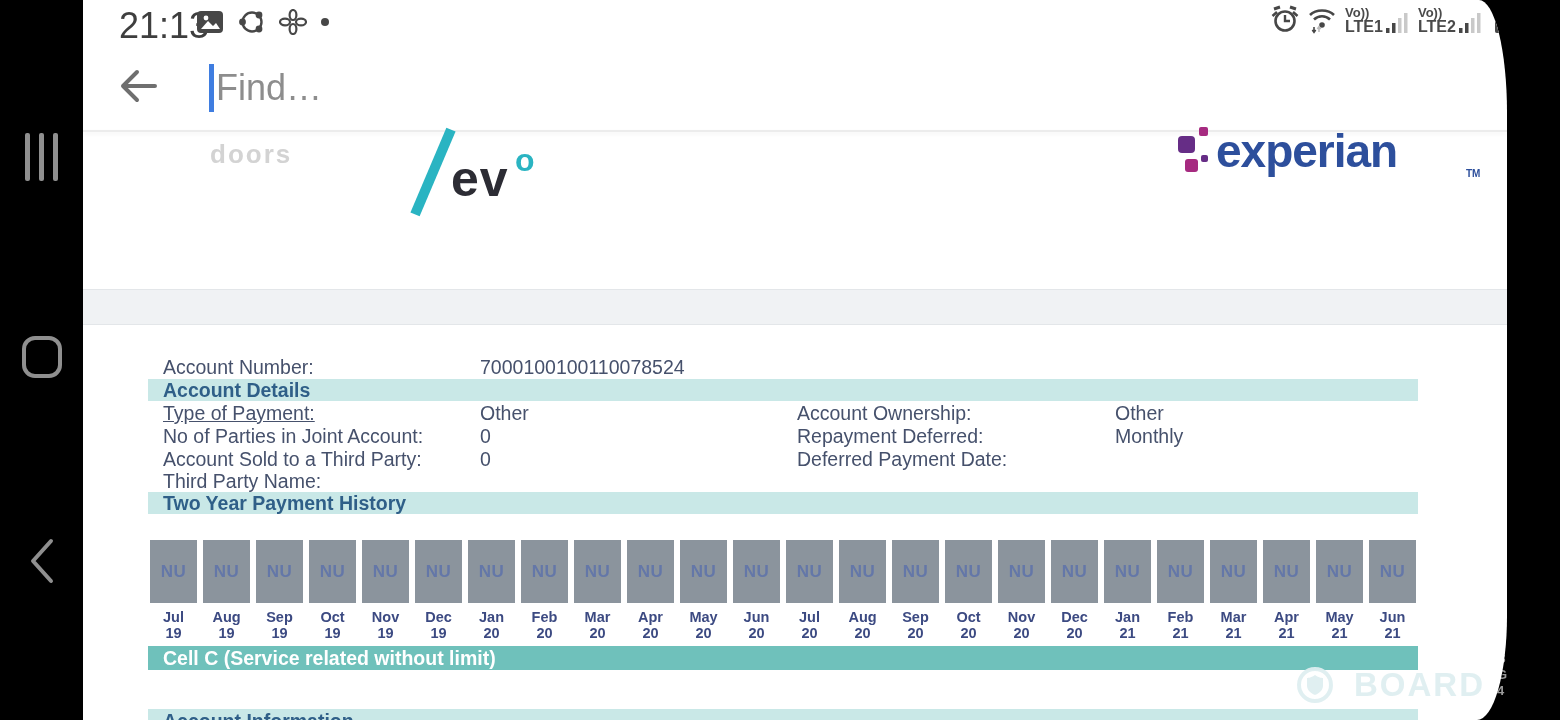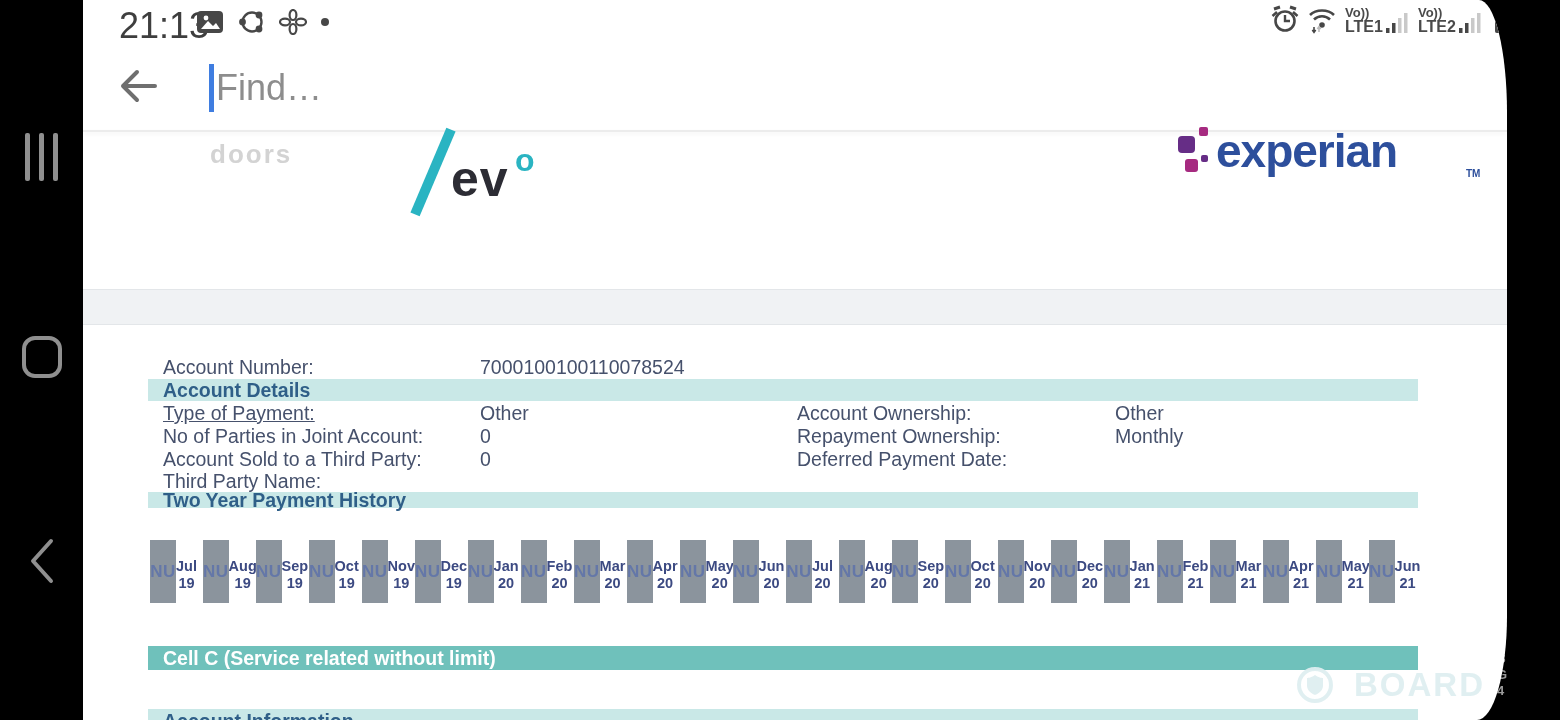--- a/index.html
+++ b/index.html
@@ -61,21 +61,21 @@
 
   
   .doc-label{position:absolute;font-size:19.5px;color:#46516c;line-height:23px;white-space:nowrap;}
   .band{position:absolute;left:65px;width:1270px;background:#c9e8e7;display:flex;align-items:center;}
   .band-title{margin-left:15px;font-size:19.5px;font-weight:bold;color:#2f5f88;white-space:nowrap;}
   .band-teal-dark{background:#6fc1bb;}
   .band-teal-dark .band-title{color:#ffffff;}
 
   
   .ph-row{position:absolute;left:67px;top:540px;display:flex;gap:6px;}
-  .ph-cell{width:47px;display:flex;flex-direction:row;align-items:center;}
+  .ph-cell{width:47px;display:flex;flex-direction:column;align-items:center;}
   .ph-block{width:47px;height:63px;background:#8b949d;display:flex;align-items:center;justify-content:center;
     font-size:17px;font-weight:bold;color:#6477a8;letter-spacing:.5px;}
   .ph-label{margin-top:6px;text-align:center;font-size:14.5px;font-weight:bold;color:#3c4a82;line-height:1.12;}
 
   
   .watermark{position:absolute;left:1213px;top:666px;display:flex;align-items:center;gap:20px;z-index:5;}
   .wm-text{font-size:33px;font-weight:bold;color:rgba(222,238,240,.95);letter-spacing:2px;}
 
   
   .edge-chars{position:absolute;left:1497px;top:651px;z-index:1;display:flex;flex-direction:column;
@@ -221,35 +221,35 @@
 
     <div>
       <div class="doc-label" style="left:80px;top:402px;text-decoration:underline;">Type of Payment:</div>
       <div class="doc-label" style="left:397px;top:402px;">Other</div>
       <div class="doc-label" style="left:714px;top:402px;">Account Ownership:</div>
       <div class="doc-label" style="left:1032px;top:402px;">Other</div>
     </div>
     <div>
       <div class="doc-label" style="left:80px;top:425px;">No of Parties in Joint Account:</div>
       <div class="doc-label" style="left:397px;top:425px;">0</div>
-      <div class="doc-label" style="left:714px;top:425px;">Repayment Ownership:</div>
+      <div class="doc-label" style="left:714px;top:425px;">Repayment Deferred:</div>
       <div class="doc-label" style="left:1032px;top:425px;">Monthly</div>
     </div>
     <div>
       <div class="doc-label" style="left:80px;top:448px;">Account Sold to a Third Party:</div>
       <div class="doc-label" style="left:397px;top:448px;">0</div>
       <div class="doc-label" style="left:714px;top:448px;">Deferred Payment Date:</div>
       <div class="doc-label" style="left:1032px;top:448px;"></div>
     </div>
     <div>
       <div class="doc-label" style="left:80px;top:470px;">Third Party Name:</div>
       <div class="doc-label" style="left:397px;top:470px;"></div>
     </div>
 
-    <div class="band" style="top:492px;height:16px;align-items:center;">
+    <div class="band" style="top:492px;height:22px;align-items:center;">
       <span class="band-title">Two Year Payment History</span>
     </div>
 
     <div class="ph-row">
         <div class="ph-cell">
           <div class="ph-block">NU</div>
           <div class="ph-label">
             <div>Jul</div>
             <div>19</div>
           </div>

